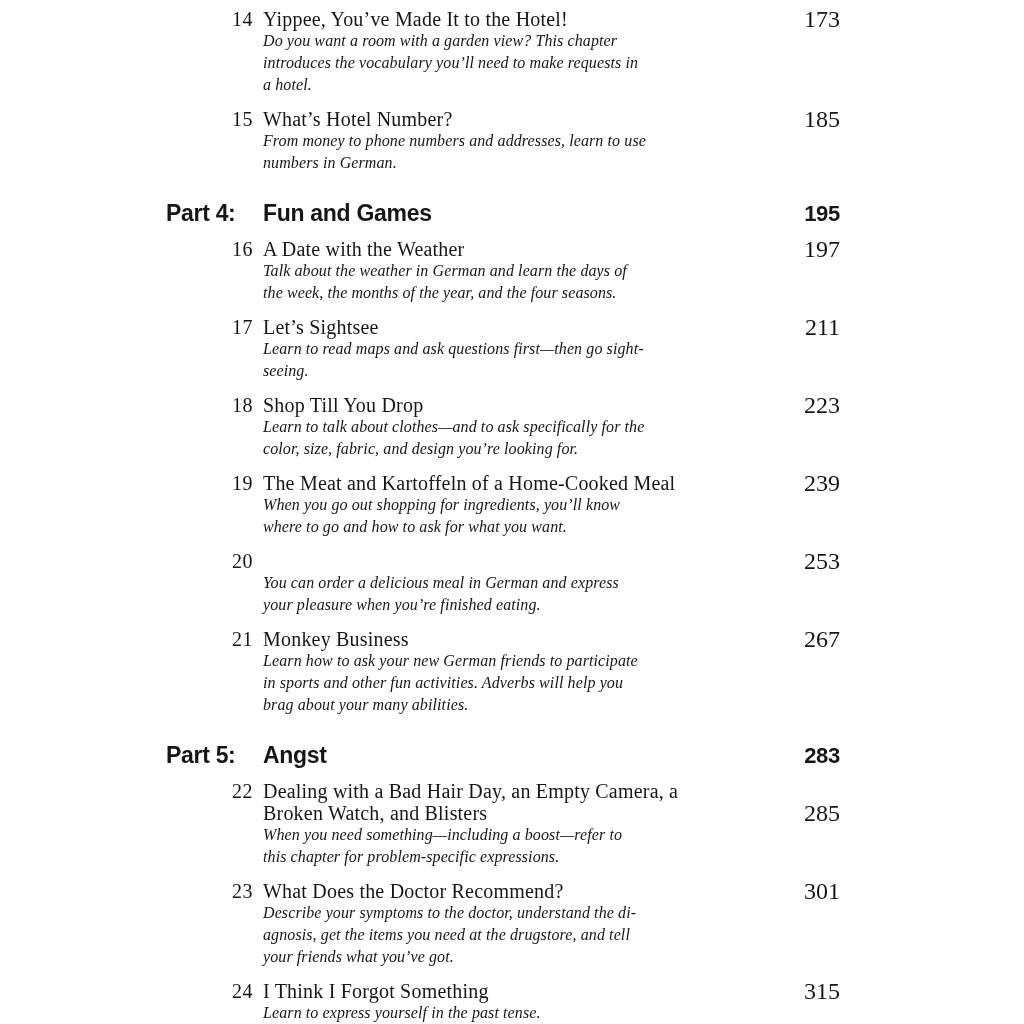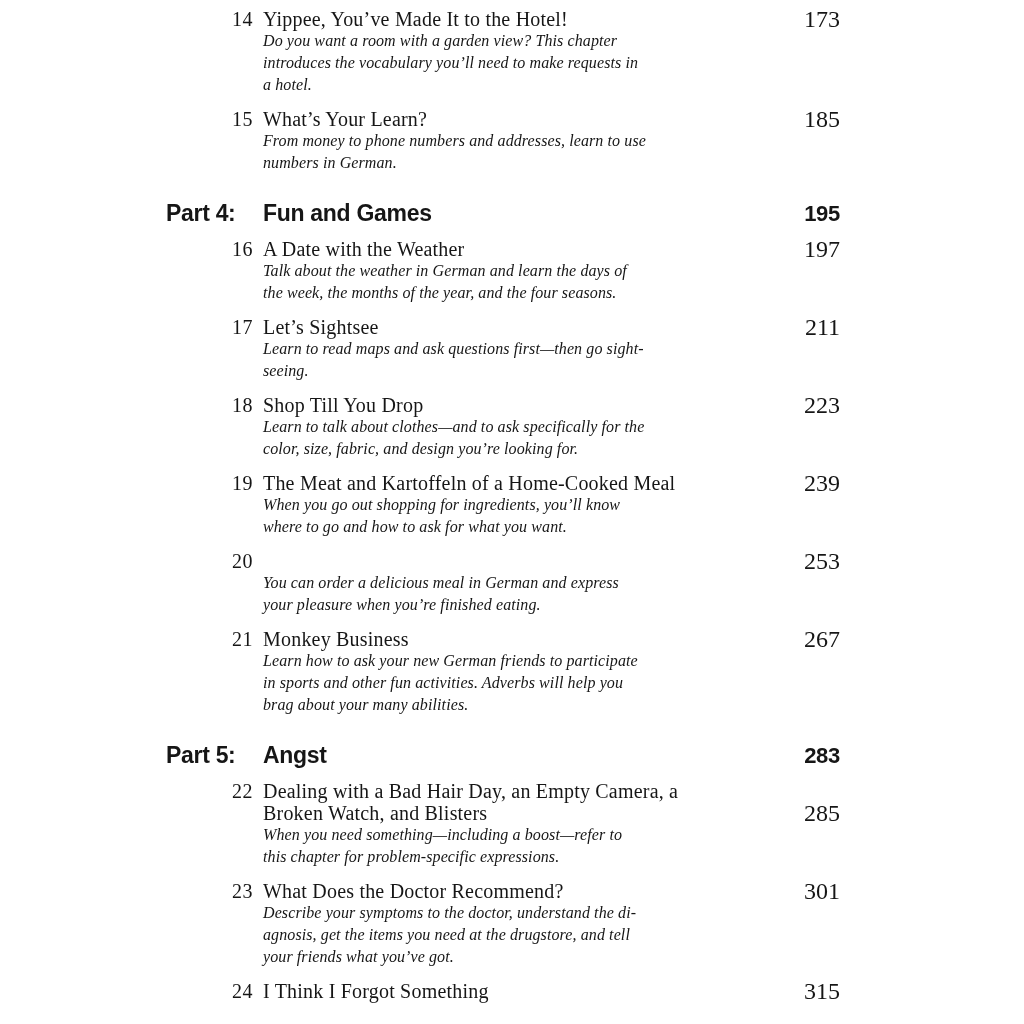--- a/index.html
+++ b/index.html
@@ -97,21 +97,21 @@
       <span class="page-num">173</span>
     </div>
     <div class="desc">Do you want a room with a garden view? This chapter
 introduces the vocabulary you’ll need to make requests in
 a hotel.</div>
   </div>
 
   <div class="chapter">
     <div class="head">
       <span class="num">15</span>
-      <span class="title">What’s Your Learn?</span>
+      <span class="title">What’s Hotel Number?</span>
       <span class="page-num">185</span>
     </div>
     <div class="desc">From money to phone numbers and addresses, learn to use
 numbers in German.</div>
   </div>
 
   <div class="part">
     <span class="part-label">Part 4:</span>
     <span class="part-title">Fun and Games</span>
     <span class="page-num">195</span>
@@ -204,15 +204,16 @@
 agnosis, get the items you need at the drugstore, and tell
 your friends what you’ve got.</div>
   </div>
 
   <div class="chapter">
     <div class="head">
       <span class="num">24</span>
       <span class="title">I Think I Forgot Something</span>
       <span class="page-num">315</span>
     </div>
+    <div class="desc">Learn to express yourself in the past tense.</div>
   </div>
 </div>
 </div>
 
 </body></html>

